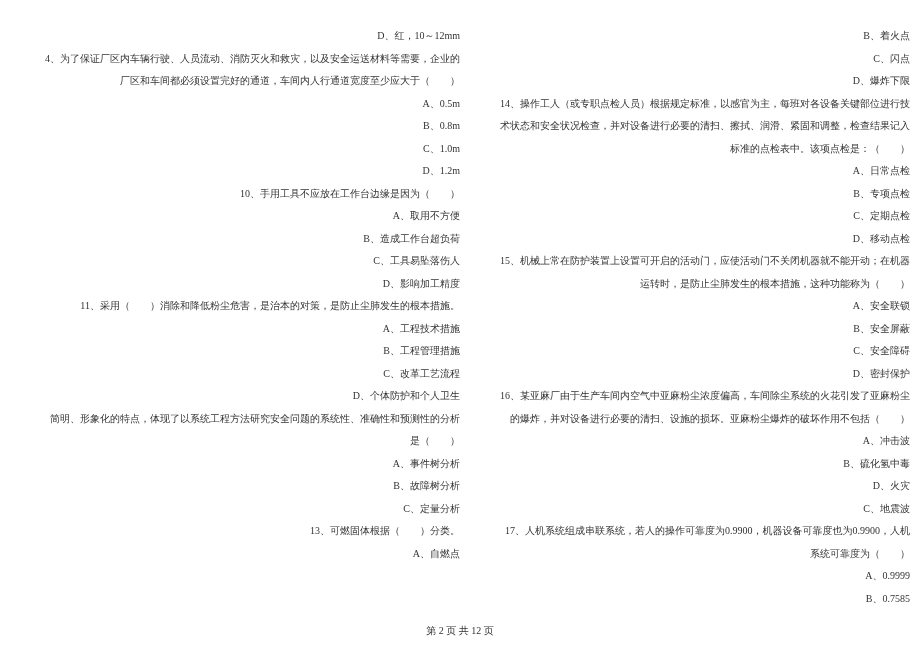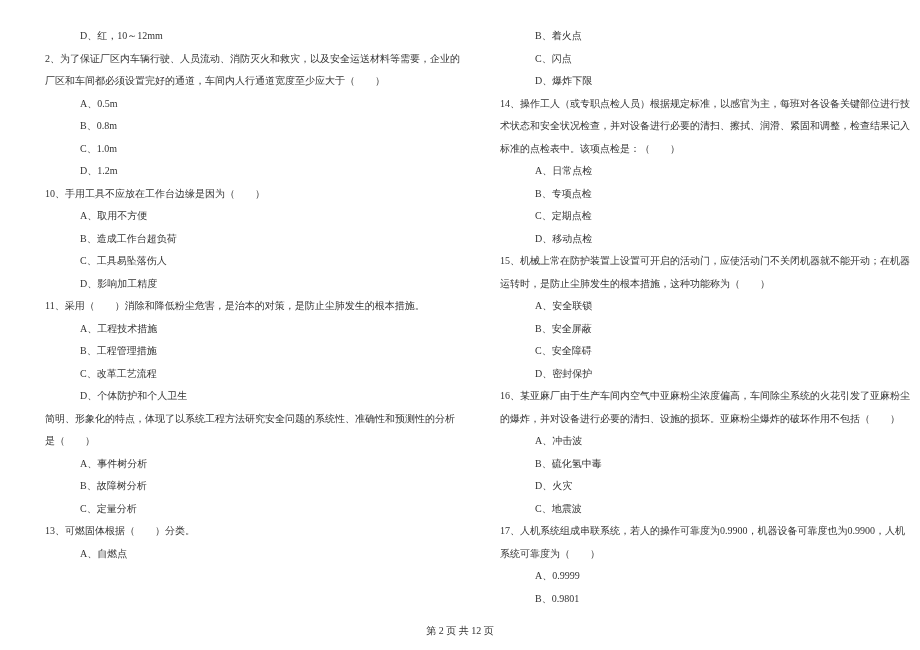--- a/index.html
+++ b/index.html
@@ -14,20 +14,21 @@
       font-family: "SimSun", "宋体", serif;
       font-size: 10px;
       color: #333;
       position: relative;
       padding: 25px 45px 30px 45px;
     }
     .content {
       display: flex;
       gap: 40px;
       height: 580px;
+      text-align: right;
     }
     .column {
       flex: 1;
       line-height: 2.25;
     }
     .line {
       white-space: nowrap;
     }
     .indent-2 {
       padding-left: 3.5em;
@@ -41,21 +42,21 @@
       font-size: 10px;
       color: #333;
     }
   </style>
 </head>
 <body>
 
 <div class="content">
   <div class="column" id="left-col">
       <div class="line indent-2">D、红，10～12mm</div>
-      <div class="line indent-0">2、为了保证厂区内车辆行驶、人员流动、消防灭火和救灾，以及安全运送材料等需要，企业的</div>
+      <div class="line indent-0">4、为了保证厂区内车辆行驶、人员流动、消防灭火和救灾，以及安全运送材料等需要，企业的</div>
       <div class="line indent-0">厂区和车间都必须设置完好的通道，车间内人行通道宽度至少应大于（　　）</div>
       <div class="line indent-2">A、0.5m</div>
       <div class="line indent-2">B、0.8m</div>
       <div class="line indent-2">C、1.0m</div>
       <div class="line indent-2">D、1.2m</div>
       <div class="line indent-0">10、手用工具不应放在工作台边缘是因为（　　）</div>
       <div class="line indent-2">A、取用不方便</div>
       <div class="line indent-2">B、造成工作台超负荷</div>
       <div class="line indent-2">C、工具易坠落伤人</div>
       <div class="line indent-2">D、影响加工精度</div>
@@ -91,17 +92,17 @@
       <div class="line indent-2">D、密封保护</div>
       <div class="line indent-0">16、某亚麻厂由于生产车间内空气中亚麻粉尘浓度偏高，车间除尘系统的火花引发了亚麻粉尘</div>
       <div class="line indent-0">的爆炸，并对设备进行必要的清扫、设施的损坏。亚麻粉尘爆炸的破坏作用不包括（　　）</div>
       <div class="line indent-2">A、冲击波</div>
       <div class="line indent-2">B、硫化氢中毒</div>
       <div class="line indent-2">D、火灾</div>
       <div class="line indent-2">C、地震波</div>
       <div class="line indent-0">17、人机系统组成串联系统，若人的操作可靠度为0.9900，机器设备可靠度也为0.9900，人机</div>
       <div class="line indent-0">系统可靠度为（　　）</div>
       <div class="line indent-2">A、0.9999</div>
-      <div class="line indent-2">B、0.9801</div>
+      <div class="line indent-2">B、0.7585</div>
     </div>
 </div>
 
 <div class="footer">第 2 页 共 12 页</div>
 
 </body></html>

